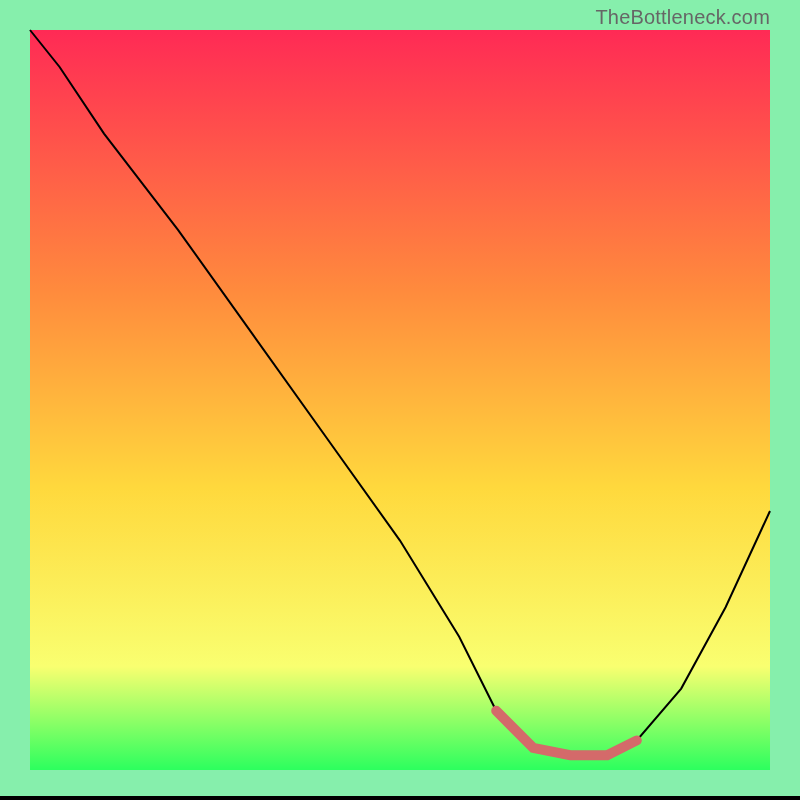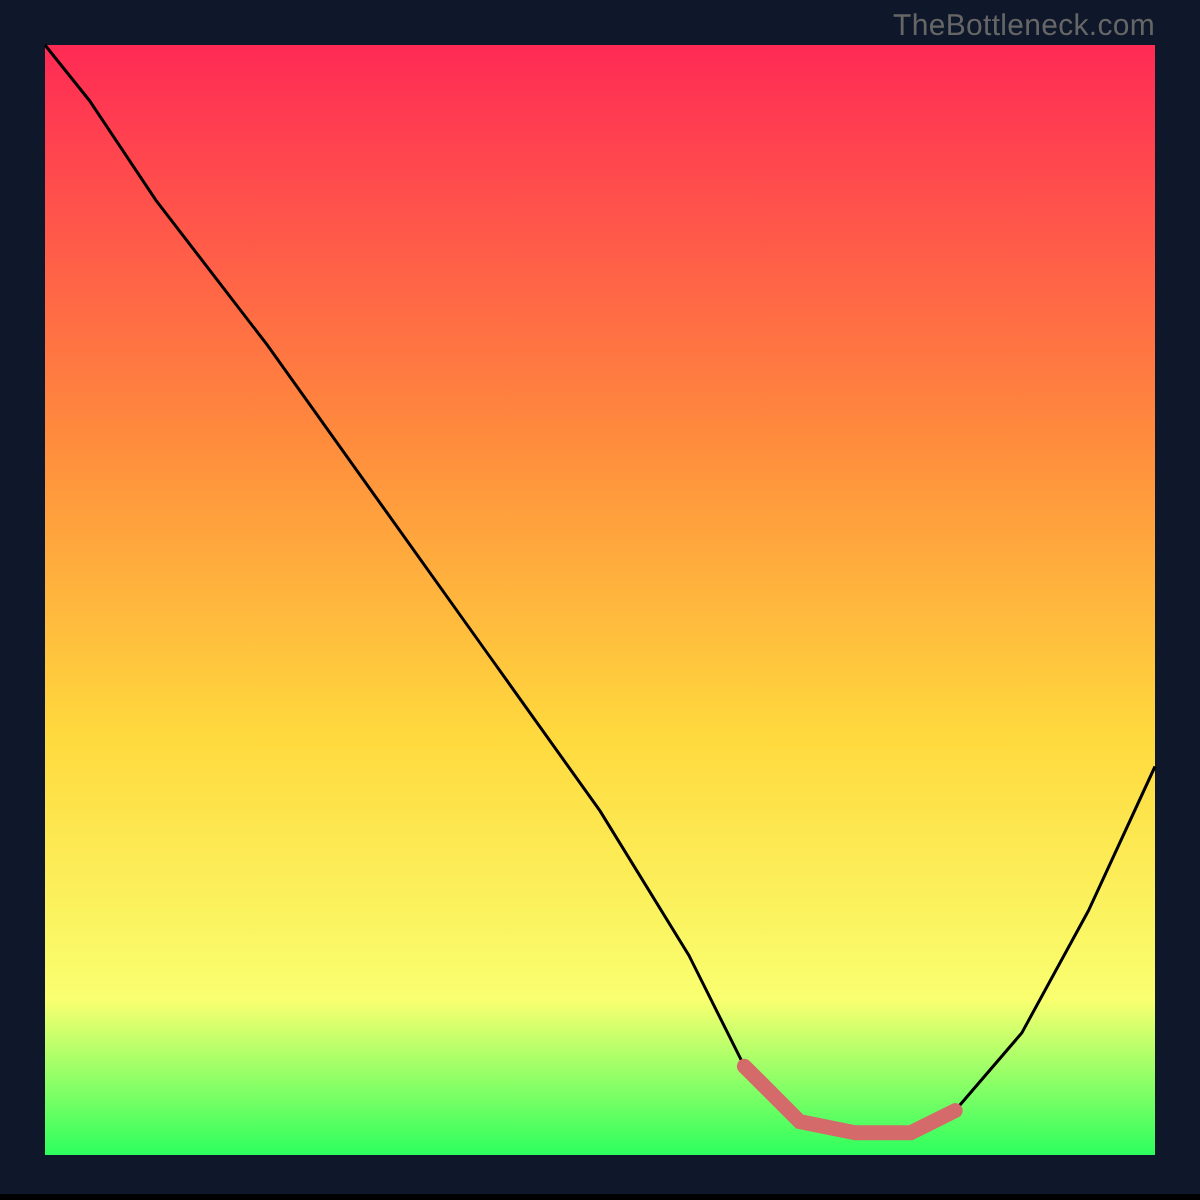--- a/index.html
+++ b/index.html
@@ -9,21 +9,21 @@
     height: 800px;
     background: #000;
     font-family: Arial, Helvetica, sans-serif;
   }
   .frame {
     position: absolute;
     top: 0;
     left: 0;
     width: 800px;
     height: 796px;
-    background: #0f172a;
+    background: #86efac;
   }
   .plot-area {
     position: absolute;
     top: 30px;
     left: 30px;
     width: 740px;
     height: 740px;
     
   }
   .watermark {

